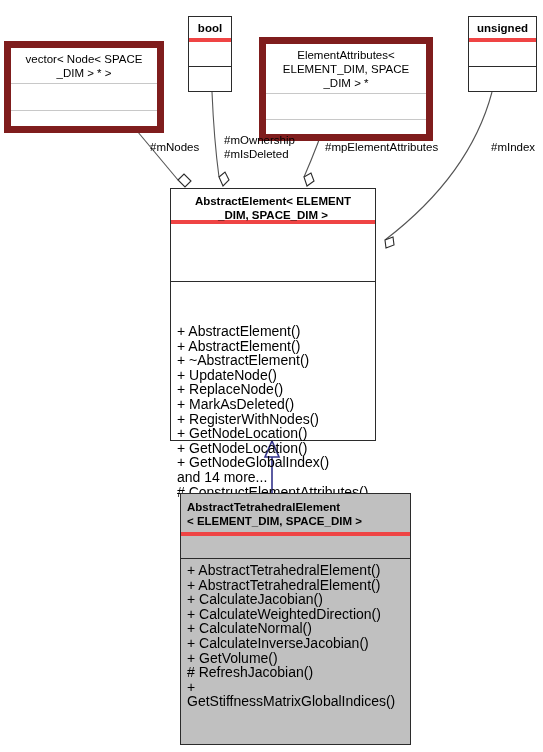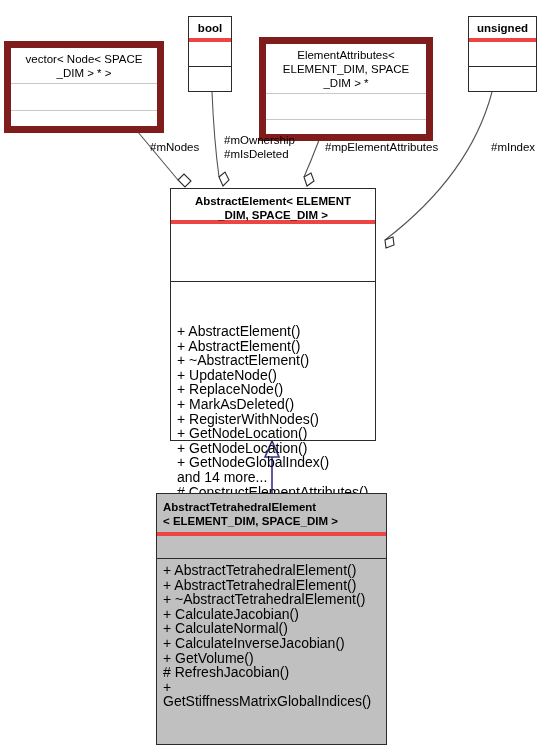--- a/index.html
+++ b/index.html
@@ -34,20 +34,21 @@
   }
   .uml-box.light {
     border: 7px solid #7f1d1d;
     margin-top: 32px;
   }
   .uml-box.dark {
     border: 1px solid #2b2b2b;
   }
   .uml-box.filled {
     background: #c0c0c0;
+    margin-left: 24px;
   }
   .sec {
     box-sizing: border-box;
   }
   .sec-title {
     text-align: center;
     padding: 4px 4px 4px 4px;
     font-size: 11.5px;
     line-height: 14px;
     color: #000000;
@@ -191,22 +192,22 @@
       </div>
   </div>
 
   <div class="uml-box dark filled" id="box-tetra">
     <div class="sec sec-title title-left" style="white-space: pre-line;">AbstractTetrahedralElement
 &lt; ELEMENT_DIM, SPACE_DIM &gt;</div>
     <div class="sec sec-attrs"></div>
     <div class="sec sec-ops">
         <div class="op-line">+ AbstractTetrahedralElement()</div>
         <div class="op-line">+ AbstractTetrahedralElement()</div>
-        <div class="op-line">+ ~AbstractTetrahedralElement()</div>
         <div class="op-line">+ CalculateJacobian()</div>
+        <div class="op-line">+ CalculateWeightedDirection()</div>
         <div class="op-line">+ CalculateNormal()</div>
         <div class="op-line">+ CalculateInverseJacobian()</div>
         <div class="op-line">+ GetVolume()</div>
         <div class="op-line"># RefreshJacobian()</div>
         <div class="op-line">+ GetStiffnessMatrixGlobalIndices()</div>
       </div>
   </div>
 
   <div class="edge-label" style="left: 150px; top: 140px;">#mNodes</div>
 

